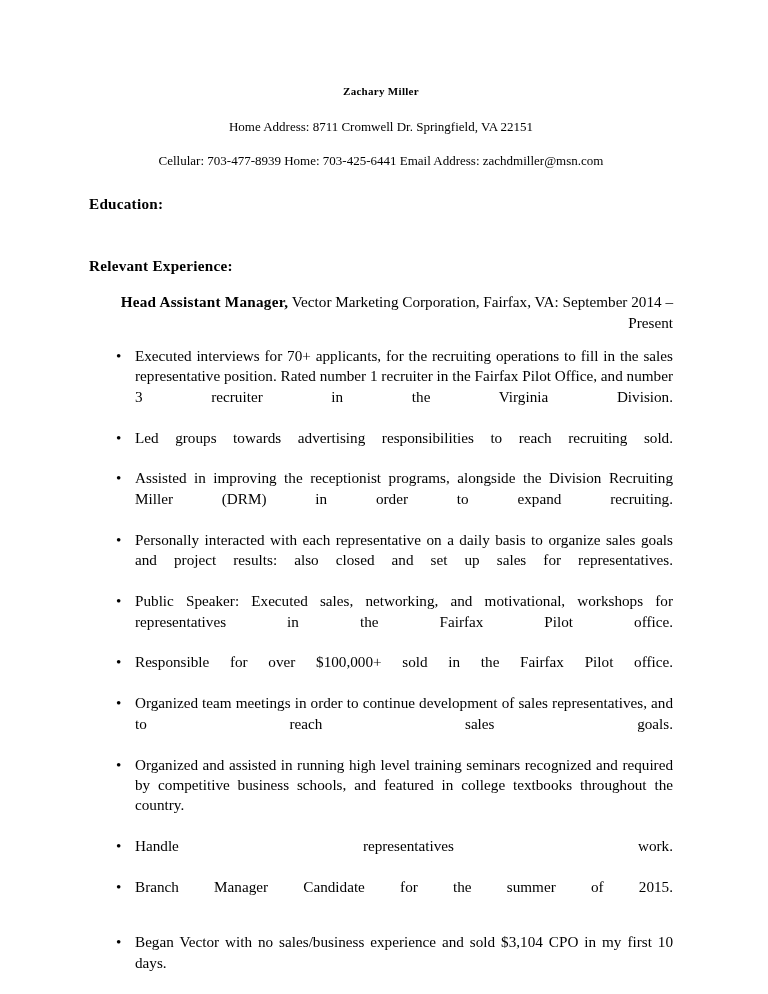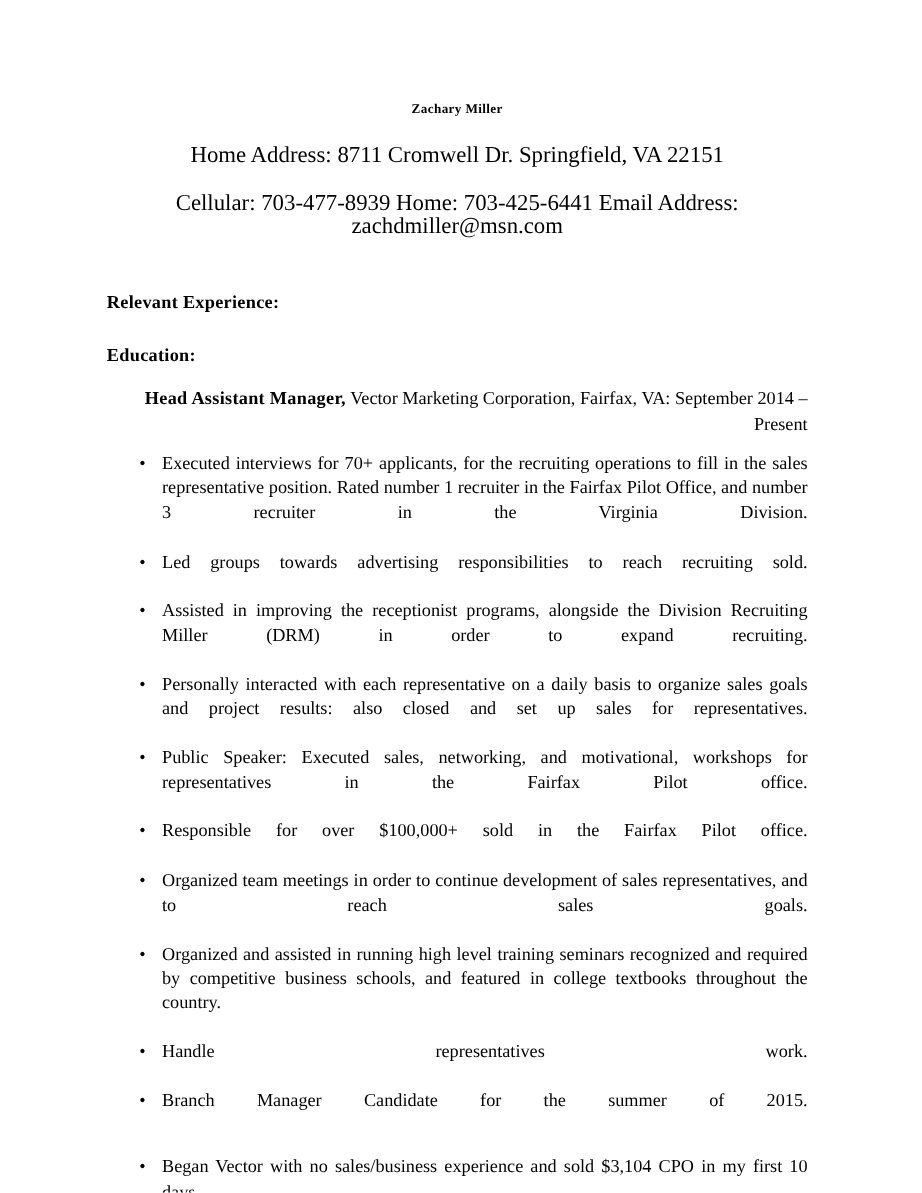--- a/index.html
+++ b/index.html
@@ -34,21 +34,21 @@
     text-align: center;
     font-weight: bold;
     font-size: 11px;
     line-height: 1.0;
     letter-spacing: 0.3px;
     margin: 0 0 0 0;
     padding-bottom: 2px;
   }
   .center-line {
     text-align: center;
-    font-size: 19px;
+    font-size: 13px;
     line-height: 1.0;
     margin: 0;
     padding-top: 21px;
   }
   .section-head {
     font-weight: bold;
     font-size: 15.2px;
     line-height: 1.0;
     margin: 0;
     letter-spacing: 0.25px;
@@ -107,23 +107,23 @@
 
 <div class="page">
   <div class="content">
 
     <div class="doc-title">Zachary  Miller</div>
 
     <div class="center-line">Home Address: 8711 Cromwell  Dr. Springfield,  VA 22151</div>
 
     <div class="center-line">Cellular:  703-477-8939 Home: 703-425-6441 Email Address: zachdmiller@msn.com</div>
 
+    <div class="section-head sh-education">Education:</div>
+
     <div class="section-head sh-relevant">Relevant Experience:</div>
-
-    <div class="section-head sh-education">Education:</div>
 
     <div class="job">
       <span class="role">Head Assistant Manager,</span><span class="meta"> Vector Marketing  Corporation,  Fairfax,  VA: September  2014 – Present</span>
     </div>
 
     <ul class="bullets" id="bullets-1">
         <li>
           <span class="bullet-dot">•</span>
           <span class="btext">Executed  interviews  for 70+ applicants,  for the recruiting  operations  to fill in the sales representative  position. Rated number  1 recruiter  in the Fairfax  Pilot Office,  and number 3 recruiter  in the Virginia  Division.</span>
         </li>

